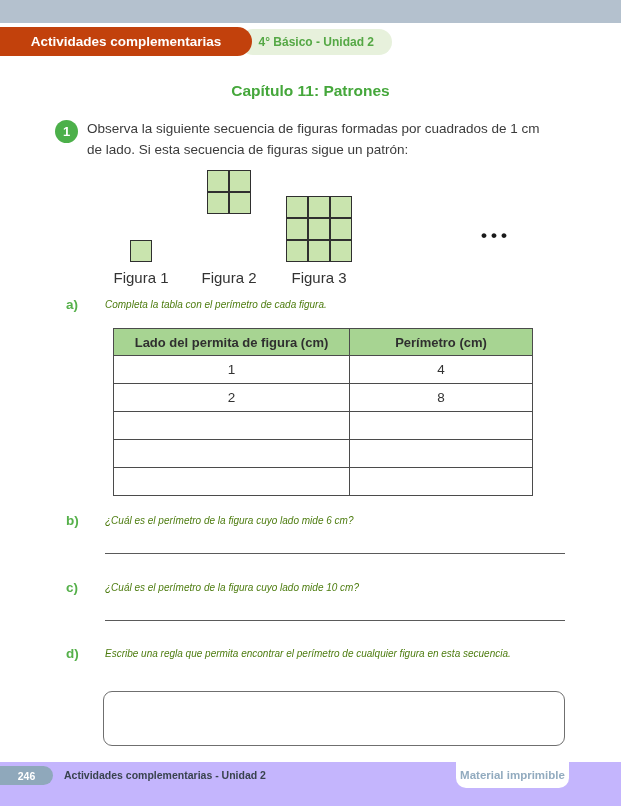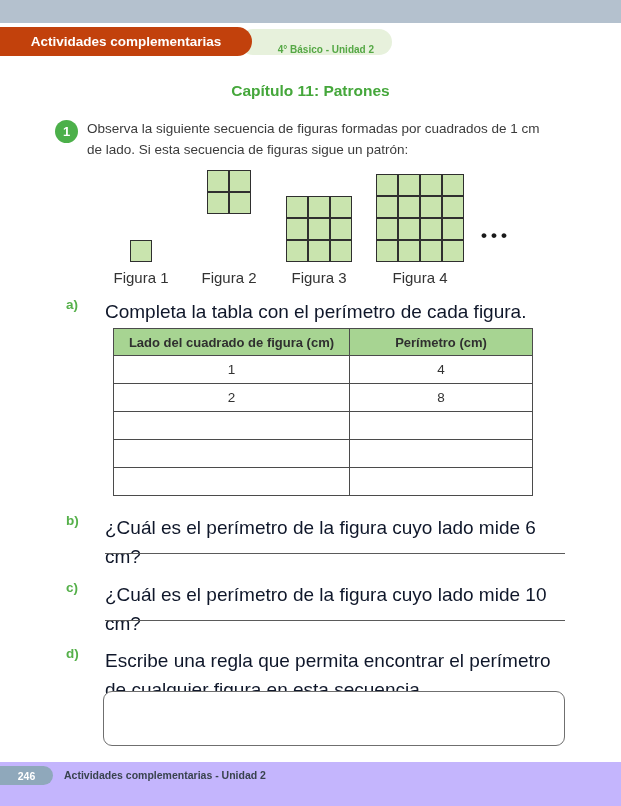--- a/index.html
+++ b/index.html
@@ -12,23 +12,23 @@
     font-family: "Liberation Sans", sans-serif;
     color: #3b3b3b;
   }
   
   .topbar { position: absolute; top: 0; left: 0; width: 100%; height: 23px; background: #b4c1ce; }
 
   
   .pill-light {
     position: absolute; top: 29px; left: 240px; width: 152px; height: 26px;
     background: #e7f1dc; border-radius: 14px;
-    display: flex; align-items: flex-end; justify-content: flex-end;
+    display: flex; align-items: center; justify-content: flex-end;
     padding-right: 18px;
-    color: #55a845; font-size: 10px; font-weight: bold;
+    color: #55a845; font-size: 12px; font-weight: bold;
   }
   .pill-green {
     position: absolute; top: 27px; left: 0; width: 252px; height: 29px;
     background: #c2410c; border-radius: 0 15px 15px 0;
     display: flex; align-items: center; justify-content: center;
     color: #ffffff; font-size: 13.5px; font-weight: bold;
     z-index: 2;
   }
 
   .chapter-title {
@@ -60,21 +60,21 @@
   .fig-cell { width: 22px; height: 22px; background: #c9e4ae; border: 1px solid #2f2f2f; }
   .fig-label { margin-top: 7px; font-size: 15px; color: #333; white-space: nowrap; }
   .dots {
     position: absolute; left: 481px; top: 226px;
     font-size: 17px; font-weight: bold; color: #1a1a1a; letter-spacing: 4px;
   }
 
   
   .part { position: absolute; left: 66px; display: flex; }
   .part-marker { width: 39px; flex: 0 0 auto; color: #55b04a; font-weight: bold; font-size: 13.5px; }
-  .part-text { width: 462px; font-size: 19px; line-height: 1.55; color: #0f172a; }
+  .part-text { width: 462px; font-size: 10px; line-height: 1.55; color: #4d7c0f; font-style: italic; }
   .part-a { top: 297px; }
   .part-b { top: 513px; }
   .part-c { top: 580px; }
   .part-d { top: 646px; }
 
   
   table.per-table {
     position: absolute; top: 328px; left: 113px; width: 419px;
     border-collapse: collapse; table-layout: fixed;
   }
@@ -163,57 +163,36 @@
           <div class="fig-cell" style="background: rgb(201, 228, 174);"></div>
           <div class="fig-cell" style="background: rgb(201, 228, 174);"></div>
           <div class="fig-cell" style="background: rgb(201, 228, 174);"></div>
           <div class="fig-cell" style="background: rgb(201, 228, 174);"></div>
           <div class="fig-cell" style="background: rgb(201, 228, 174);"></div>
           <div class="fig-cell" style="background: rgb(201, 228, 174);"></div>
           <div class="fig-cell" style="background: rgb(201, 228, 174);"></div>
         </div>
       <div class="fig-label">Figura 3</div>
     </div>
-    <div class="figure-col">
-      <div class="fig-grid" style="grid-template-columns: repeat(4, 22px);">
-          <div class="fig-cell" style="background: rgb(201, 228, 174);"></div>
-          <div class="fig-cell" style="background: rgb(201, 228, 174);"></div>
-          <div class="fig-cell" style="background: rgb(201, 228, 174);"></div>
-          <div class="fig-cell" style="background: rgb(201, 228, 174);"></div>
-          <div class="fig-cell" style="background: rgb(201, 228, 174);"></div>
-          <div class="fig-cell" style="background: rgb(201, 228, 174);"></div>
-          <div class="fig-cell" style="background: rgb(201, 228, 174);"></div>
-          <div class="fig-cell" style="background: rgb(201, 228, 174);"></div>
-          <div class="fig-cell" style="background: rgb(201, 228, 174);"></div>
-          <div class="fig-cell" style="background: rgb(201, 228, 174);"></div>
-          <div class="fig-cell" style="background: rgb(201, 228, 174);"></div>
-          <div class="fig-cell" style="background: rgb(201, 228, 174);"></div>
-          <div class="fig-cell" style="background: rgb(201, 228, 174);"></div>
-          <div class="fig-cell" style="background: rgb(201, 228, 174);"></div>
-          <div class="fig-cell" style="background: rgb(201, 228, 174);"></div>
-          <div class="fig-cell" style="background: rgb(201, 228, 174);"></div>
-        </div>
-      <div class="fig-label">Figura 4</div>
-    </div>
   </div>
   <div class="dots">•••</div>
 
   <div class="part part-a">
     <span class="part-marker">a)</span>
     <span class="part-text">Completa la tabla con el perímetro de cada figura.</span>
   </div>
 
   <table class="per-table">
     <colgroup>
         <col class="col-left">
         <col class="col-right">
       </colgroup>
     <thead>
       <tr>
-        <th>Lado del cuadrado de figura (cm)</th>
+        <th>Lado del permita de figura (cm)</th>
         <th>Perímetro (cm)</th>
       </tr>
     </thead>
     <tbody>
       <tr>
         <td>1</td>
         <td>4</td>
       </tr>
       <tr>
         <td>2</td>
@@ -248,15 +227,16 @@
 
   <div class="part part-d">
     <span class="part-marker">d)</span>
     <span class="part-text">Escribe una regla que permita encontrar el perímetro de cualquier figura en esta secuencia.</span>
   </div>
   <div class="answer-box"></div>
 
   <div class="footer">
     <div class="page-pill">246</div>
     <div class="footer-label">Actividades complementarias - Unidad 2</div>
+    <div class="printable-tab">Material imprimible</div>
   </div>
 
 </div>
 
 </body></html>

